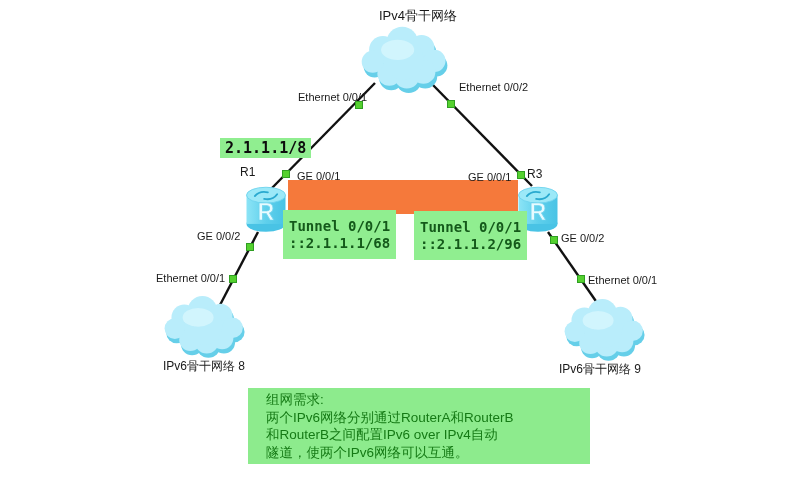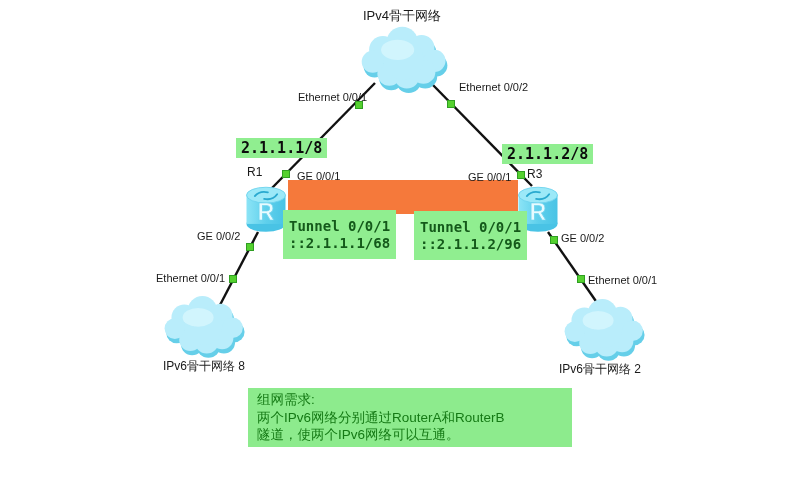--- a/index.html
+++ b/index.html
@@ -11,21 +11,21 @@
   .dev-label{font-size:12px;color:#1a1a1a;z-index:6;white-space:nowrap;}
   .if-label{font-size:11px;color:#1a1a1a;z-index:6;white-space:nowrap;}
   .green-tag{background:#90ee90;color:#0c0c0c;font-family:"DejaVu Sans Mono","Liberation Mono",monospace;
              font-weight:bold;font-size:15px;padding:1px 5px;z-index:7;white-space:nowrap;}
   .tunnel-tag{background:#90ee90;color:#14591a;font-family:"DejaVu Sans Mono","Liberation Mono",monospace;
               font-weight:bold;font-size:14px;line-height:16.5px;padding:8px 6px;z-index:7;white-space:nowrap;}
   #tunnel-bar{left:288px;top:180px;width:230px;height:34px;background:#f5793b;z-index:2;}
   .router{z-index:4;}
   .cloud{z-index:3;}
   #req-box{left:248px;top:388px;width:306px;background:#8deb8d;color:#157a15;
-           font-size:13.5px;line-height:17.6px;padding:3px 9px;z-index:8;}
+           font-size:13.5px;line-height:17.6px;padding:3px 18px;z-index:8;}
   .req-line{white-space:nowrap;}
 </style>
 </head>
 <body>
 
 <div id="canvas">
 
   <svg width="0" height="0" aria-hidden="true">
     <defs>
       <linearGradient id="cylGrad" x1="0" y1="0" x2="1" y2="0">
@@ -115,46 +115,46 @@
       <rect x="7" y="14" width="42" height="31" fill="url(#cylGrad)"></rect>
       <ellipse cx="28" cy="14" rx="21" ry="8.5" fill="#9ce9f8" stroke="#6fd4ee" stroke-width="1"></ellipse>
       <g stroke="#2aa9cf" stroke-width="2" fill="none" stroke-linecap="round">
         <path d="M16,15 q5,-6 14,-4"></path>
           <path d="M40,13 q-5,7 -14,5"></path>
       </g>
       <text x="28" y="41" text-anchor="middle" font-size="25" font-weight="bold" font-family="Liberation Sans, sans-serif" fill="#e8fbff" stroke="#6fd4ee" stroke-width="0.8">R</text>
     </svg>
   </div>
 
-  <div class="abs dev-label" style="left:363px;top:7px;width:110px;text-align:left;font-size:13px;">IPv4骨干网络</div>
-  <div class="abs dev-label" style="left:247px;top:165px;">R1</div>
+  <div class="abs dev-label" style="left:363px;top:7px;width:110px;text-align:center;font-size:13px;">IPv4骨干网络</div>
+  <div class="abs dev-label" style="left:240px;top:165px;">R1</div>
   <div class="abs dev-label" style="left:527px;top:167px;">R3</div>
   <div class="abs dev-label" style="left:163px;top:358px;">IPv6骨干网络 8</div>
-  <div class="abs dev-label" style="left:559px;top:361px;">IPv6骨干网络 2</div>
+  <div class="abs dev-label" style="left:559px;top:361px;">IPv6骨干网络 9</div>
 
   <div class="abs if-label" style="left:298px;top:91px;">Ethernet 0/0/1</div>
   <div class="abs if-label" style="left:459px;top:81px;">Ethernet 0/0/2</div>
   <div class="abs if-label" style="left:297px;top:170px;">GE 0/0/1</div>
   <div class="abs if-label" style="left:468px;top:171px;">GE 0/0/1</div>
   <div class="abs if-label" style="left:197px;top:230px;">GE 0/0/2</div>
   <div class="abs if-label" style="left:561px;top:232px;">GE 0/0/2</div>
   <div class="abs if-label" style="left:156px;top:272px;">Ethernet 0/0/1</div>
   <div class="abs if-label" style="left:588px;top:274px;">Ethernet 0/0/1</div>
 
-  <div class="abs green-tag" style="left:236px;top:138px;">2.1.1.1/8</div>
-  <div class="abs green-tag" style="left:502px;top:144px;">2.1.1.2/8</div>
+  <div class="abs green-tag" style="left:220px;top:138px;">2.1.1.1/8</div>
 
   <div class="abs tunnel-tag" style="left:283px;top:210px;">
     <div>Tunnel 0/0/1</div>
     <div>::2.1.1.1/68</div>
   </div>
   <div class="abs tunnel-tag" style="left:414px;top:211px;">
     <div>Tunnel 0/0/1</div>
     <div>::2.1.1.2/96</div>
   </div>
 
   <div id="req-box" class="abs">
     <div class="req-line">组网需求:</div>
     <div class="req-line">两个IPv6网络分别通过RouterA和RouterB</div>
+    <div class="req-line">和RouterB之间配置IPv6 over IPv4自动</div>
     <div class="req-line">隧道，使两个IPv6网络可以互通。</div>
   </div>
 
 </div>
 
 </body></html>

